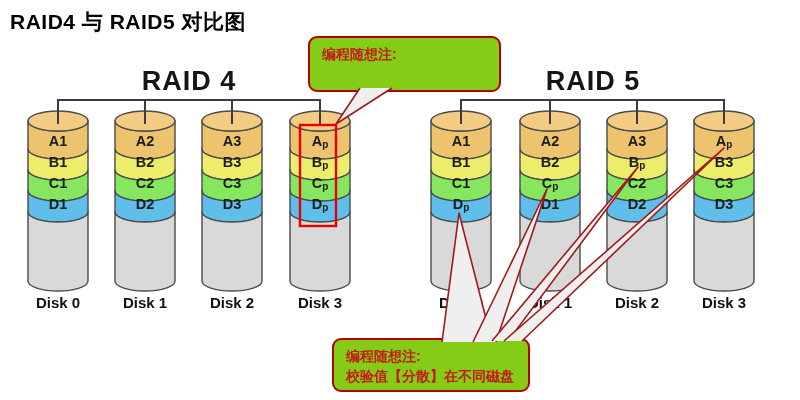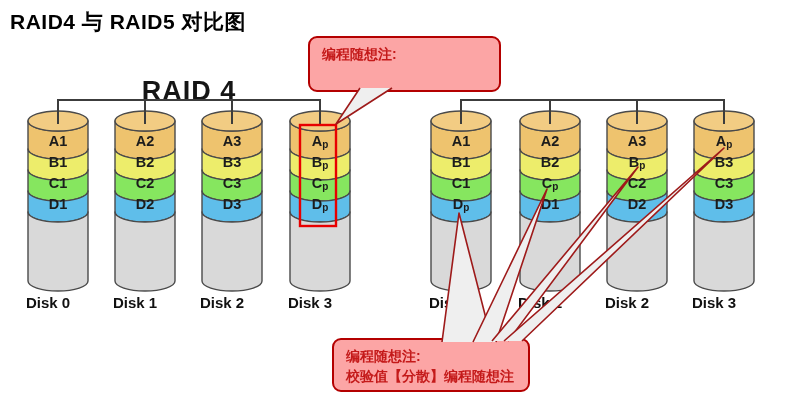--- a/index.html
+++ b/index.html
@@ -6,49 +6,50 @@
   .stage{
     position:relative;width:800px;height:400px;background:#ffffff;overflow:hidden;
     font-family:"Liberation Sans","DejaVu Sans",sans-serif;
     font-weight:bold;
   }
   .page-title{
     position:absolute;left:10px;top:8px;font-size:21px;color:#000;
     letter-spacing:0.5px;white-space:nowrap;
   }
   .raid-title{
-    position:absolute;top:76px;width:170px;text-align:center;
+    position:absolute;top:66px;width:170px;text-align:center;
     font-size:27px;color:#151515;letter-spacing:1px;white-space:nowrap;
   }
   .disk{position:absolute;top:109px;z-index:1;}
   .band{stroke:#4a4a4a;stroke-width:1.4;stroke-linejoin:round;}
   .band-label{font-size:14.5px;fill:#1c1c1c;text-anchor:middle;font-family:"Liberation Sans","DejaVu Sans",sans-serif;}
   .band-label .sub{font-size:10px;}
   .disk-name{
-    position:absolute;top:294px;width:64px;text-align:left;
+    position:absolute;top:294px;width:64px;text-align:center;
     font-size:15px;color:#111;z-index:1;white-space:nowrap;
   }
   .callout{
     position:absolute;z-index:2;border:2px solid #b40000;border-radius:9px;
-    background:#fca5a5;color:#c41a1a;font-size:14px;line-height:20px;
+    background:#84cc16;color:#c41a1a;font-size:14px;line-height:20px;
     padding:6px 0 0 12px;box-sizing:border-box;white-space:nowrap;
   }
   .overlay{position:absolute;left:0;top:0;z-index:3;pointer-events:none;}
   .wire{stroke:#3c3c3c;stroke-width:2;fill:none;}
   .tail{fill:#efefef;stroke:#9e1a1a;stroke-width:1.6;stroke-linejoin:round;}
   .hl-rect{fill:none;stroke:#e80000;stroke-width:2.4;}
 </style>
 </head>
 <body>
 
 <div class="stage">
 
   <div class="page-title">RAID4 与 RAID5 对比图</div>
 
   <div class="raid-title" style="left:104px">RAID 4</div>
+  <div class="raid-title" style="left:508px">RAID 5</div>
 
   <svg class="disk" style="left:26px" width="64" height="186" viewBox="0 0 64 186">
     <path class="band" d="M2,12 A30,10 0 0 0 62,12 L62,40 A30,10 0 0 1 2,40 Z" fill="#EEC36E"></path>
     <path class="band" d="M2,40 A30,10 0 0 0 62,40 L62,61 A30,10 0 0 1 2,61 Z" fill="#EDED6B"></path>
     <path class="band" d="M2,61 A30,10 0 0 0 62,61 L62,82 A30,10 0 0 1 2,82 Z" fill="#86E65F"></path>
     <path class="band" d="M2,82 A30,10 0 0 0 62,82 L62,103 A30,10 0 0 1 2,103 Z" fill="#5FBEEA"></path>
     <path class="band" d="M2,103 A30,10 0 0 0 62,103 L62,172 A30,10 0 0 1 2,172 Z" fill="#D9D9D9"></path>
     <ellipse class="band" cx="32" cy="12" rx="30" ry="10" fill="#F2CC83"></ellipse>
     <text class="band-label" x="32" y="37"><tspan>A1</tspan><tspan class="sub" dy="2"></tspan></text>
     <text class="band-label" x="32" y="58"><tspan>B1</tspan><tspan class="sub" dy="2"></tspan></text>
@@ -148,21 +149,21 @@
   <div class="disk-name" style="left:429px">Disk 0</div>
   <div class="disk-name" style="left:518px">Disk 1</div>
   <div class="disk-name" style="left:605px">Disk 2</div>
   <div class="disk-name" style="left:692px">Disk 3</div>
 
   <div class="callout" style="left:308px;top:36px;width:193px;height:56px">
     <div>编程随想注:</div>
   </div>
   <div class="callout" style="left:332px;top:338px;width:198px;height:54px">
     <div>编程随想注:</div>
-    <div>校验值【分散】编程随想注</div>
+    <div>校验值【分散】在不同磁盘</div>
   </div>
 
   <svg class="overlay" width="800" height="400" viewBox="0 0 800 400">
     <path class="wire" d="M58,124 L58,100 L320,100 L320,124 M145,100 L145,124 M232,100 L232,124"></path>
     <path class="wire" d="M461,124 L461,100 L724,100 L724,124 M550,100 L550,124 M637,100 L637,124"></path>
     <rect class="hl-rect" x="300" y="125" width="36" height="101"></rect>
     <path class="tail" d="M360,88 L336,124 L392,88"></path>
     <path class="tail" d="M442,342 L459,213 L492,342"></path>
     <path class="tail" d="M473,342 L547,189 L496,342"></path>
     <path class="tail" d="M492,341 L638,167 L508,341"></path>

